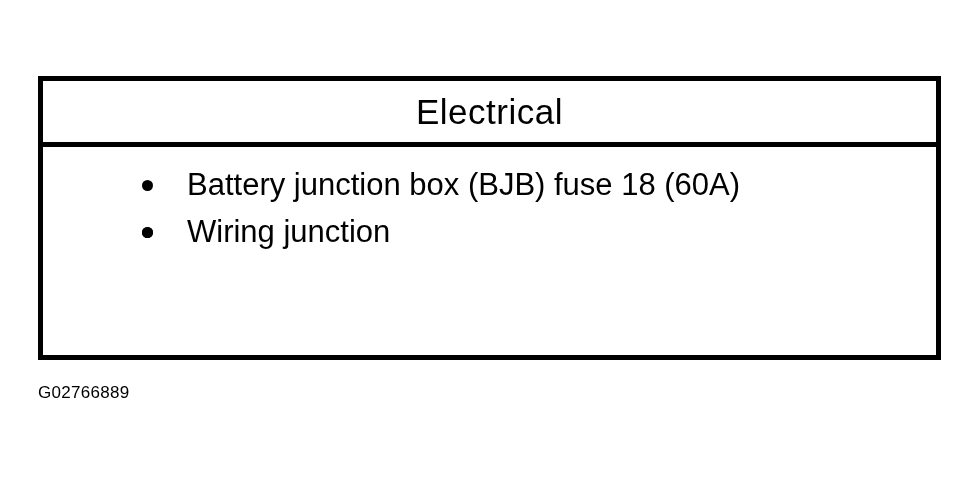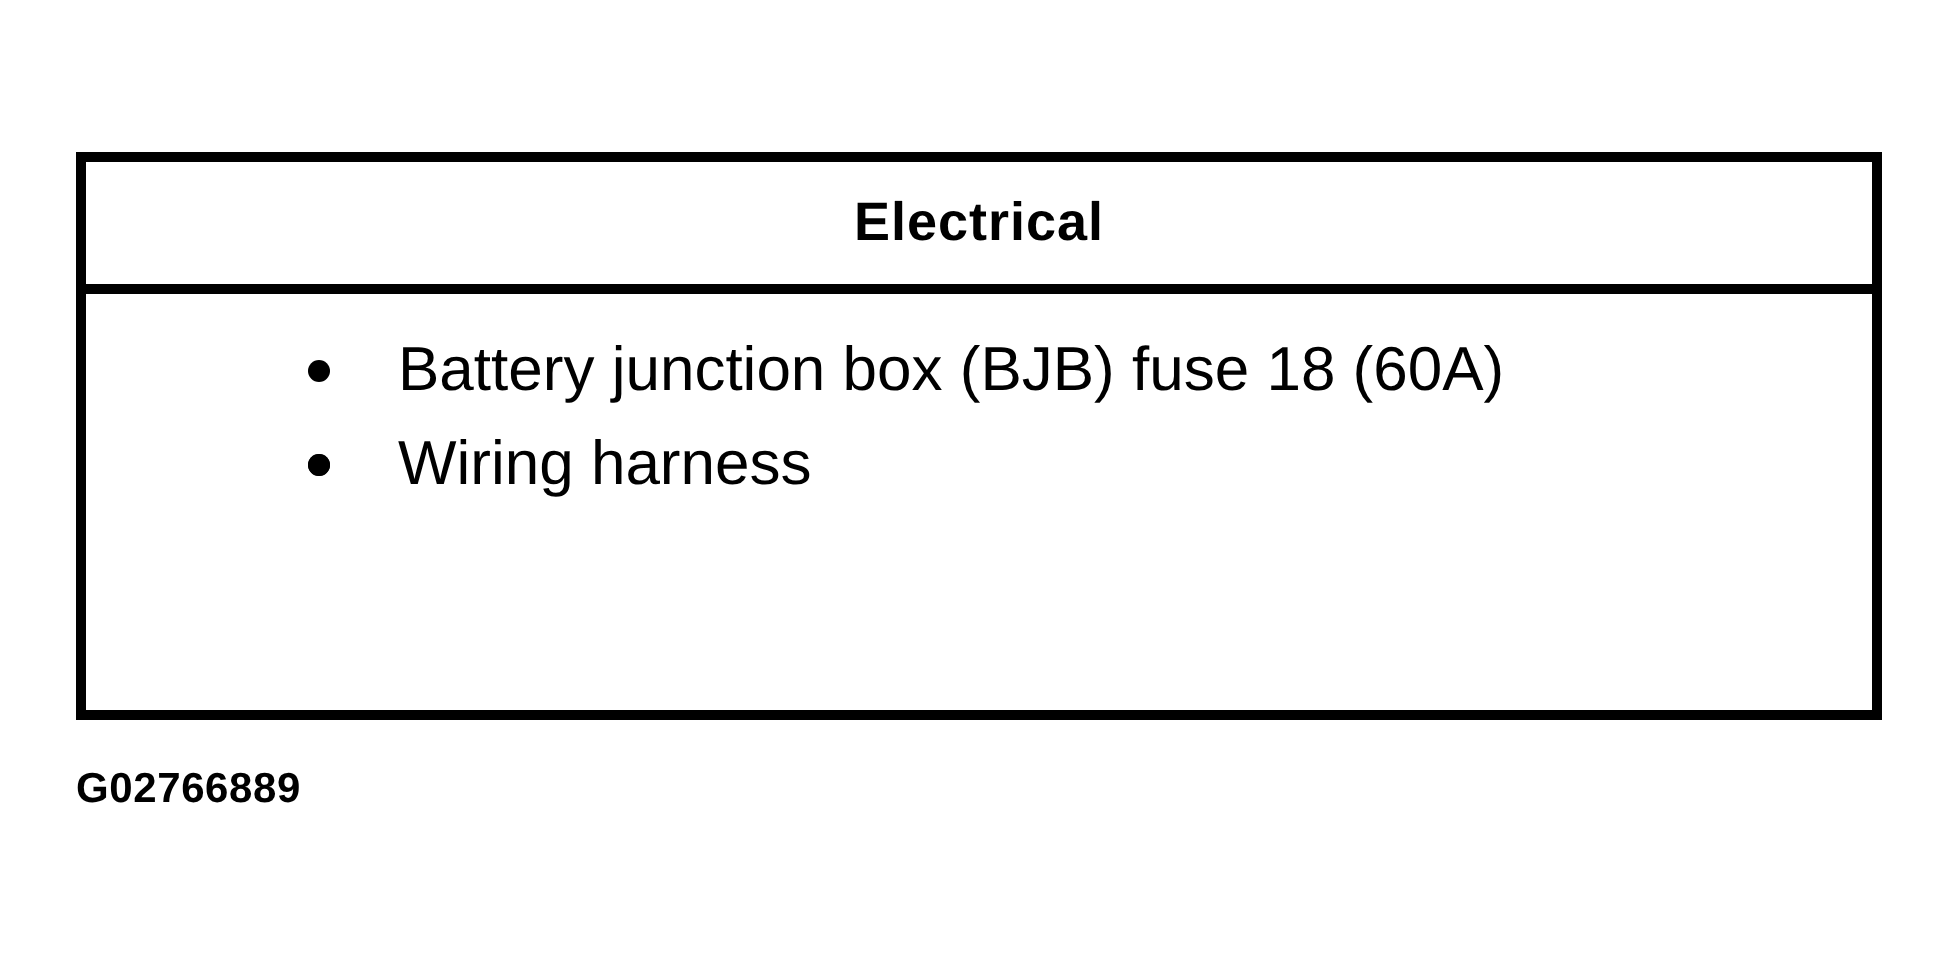--- a/index.html
+++ b/index.html
@@ -21,26 +21,26 @@
     height: 284px;
     border: 5px solid #000000;
     background: #ffffff;
   }
   .panel-header {
     height: 66px;
     border-bottom: 5px solid #000000;
     display: flex;
     align-items: center;
     justify-content: center;
-    font-size: 27px;
-    font-weight: bold;
+    font-size: 35px;
+    font-weight: normal;
     letter-spacing: 0.5px;
   }
   .panel-body {
-    padding: 15px 10px 0 16px;
+    padding: 15px 10px 0 4px;
   }
   .bullet-list {
     list-style: none;
     margin: 0;
     padding: 0 0 0 140px;
   }
   .bullet-item {
     position: relative;
     font-size: 31px;
     line-height: 46.5px;
@@ -52,40 +52,40 @@
     top: 18px;
     width: 11px;
     height: 11px;
     border-radius: 50%;
     background: #000000;
   }
   .figure-id {
     position: absolute;
     left: 38px;
     top: 383px;
-    font-size: 21px;
-    font-weight: bold;
+    font-size: 17px;
+    font-weight: normal;
     letter-spacing: 0.3px;
   }
 </style>
 </head>
 <body>
 
 <div class="panel">
   <div class="panel-header">Electrical</div>
   <div class="panel-body">
     <ul class="bullet-list">
       <li class="bullet-item">
         <span class="bullet-dot"></span>
         <span>Battery junction box (BJB) fuse 18 (60A)</span>
       </li>
       <li class="bullet-item">
         <span class="bullet-dot"></span>
       </li>
       <li class="bullet-item">
         <span class="bullet-dot"></span>
-        <span>Wiring harness</span>
+        <span>Wiring junction</span>
       </li>
     </ul>
   </div>
 </div>
 
 <div class="figure-id">G02766889</div>
 
 </body></html>

